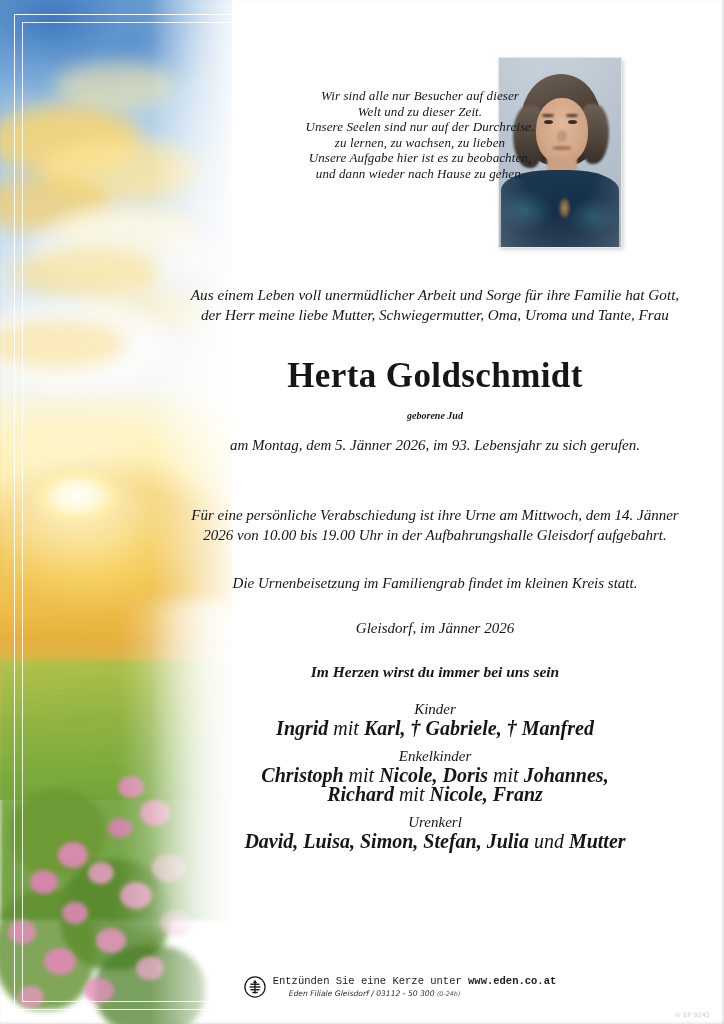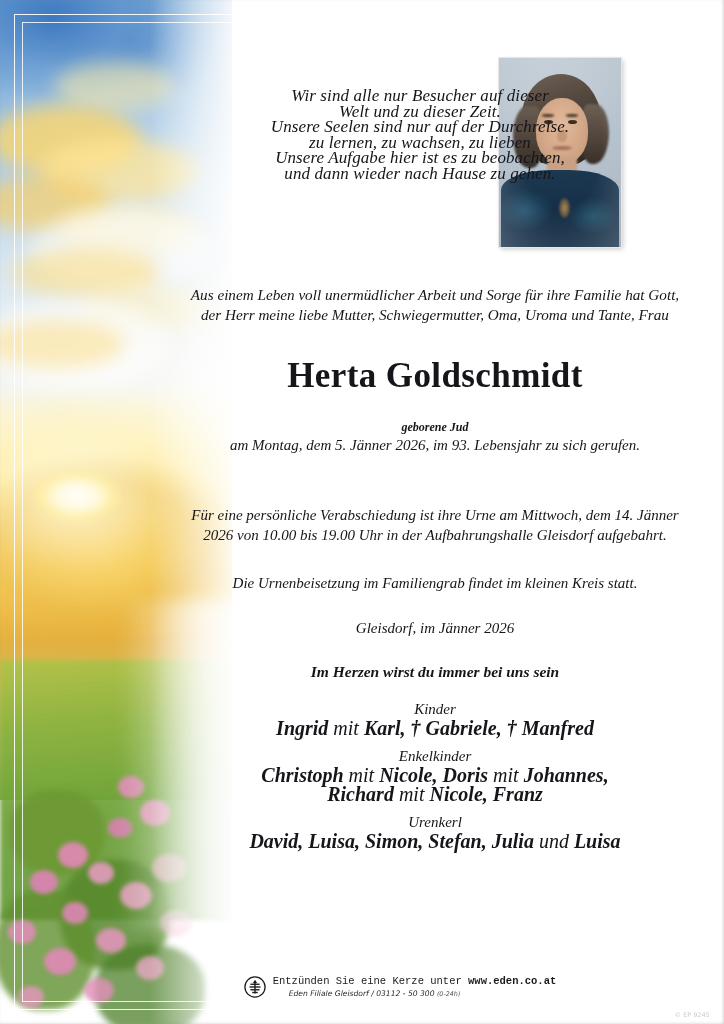--- a/index.html
+++ b/index.html
@@ -270,21 +270,21 @@
     width: 500px; height: 1024px;
     text-align: center;
     color: #15151a;
   }
 
   .poem {
     position: absolute;
     left: 0; top: 88px;
     width: 460px;
     font-style: italic;
-    font-size: 17px;
+    font-size: 13px;
     line-height: 15.6px;
     letter-spacing: 0.1px;
   }
   .poem div { white-space: nowrap; }
 
   .intro {
     position: absolute;
     left: 0; top: 285px;
     width: 490px;
     font-style: italic;
@@ -296,25 +296,25 @@
     position: absolute;
     left: 0; top: 356px;
     width: 490px;
     font-weight: bold;
     font-size: 35px;
     letter-spacing: 0.4px;
   }
 
   .maiden {
     position: absolute;
-    left: 0; top: 420px;
+    left: 0; top: 410px;
     width: 490px;
     font-style: italic;
     font-weight: bold;
-    font-size: 12px;
+    font-size: 10px;
   }
 
   .passing {
     position: absolute;
     left: 0; top: 435px;
     width: 490px;
     font-style: italic;
     font-size: 15px;
     line-height: 20px;
   }
@@ -542,21 +542,21 @@
           <span class="lt">mit</span>
           <span>Nicole, Franz</span>
         </div>
       </div>
 
       <div class="fam-group">
         <div class="fam-title">Urenkerl</div>
         <div class="fam-names">
           <span>David, Luisa, Simon, Stefan, Julia</span>
           <span class="lt">und</span>
-          <span>Luisa</span>
+          <span>Mutter</span>
         </div>
       </div>
 
     </div>
   </div>
 
   <div class="footer">
     <svg class="eden-logo" viewBox="0 0 24 24">
       <circle cx="12" cy="12" r="11" fill="none" stroke="#1b1b1b" stroke-width="1.4"></circle>
       <line x1="12" y1="5" x2="12" y2="19" stroke="#1b1b1b" stroke-width="1.5"></line>

